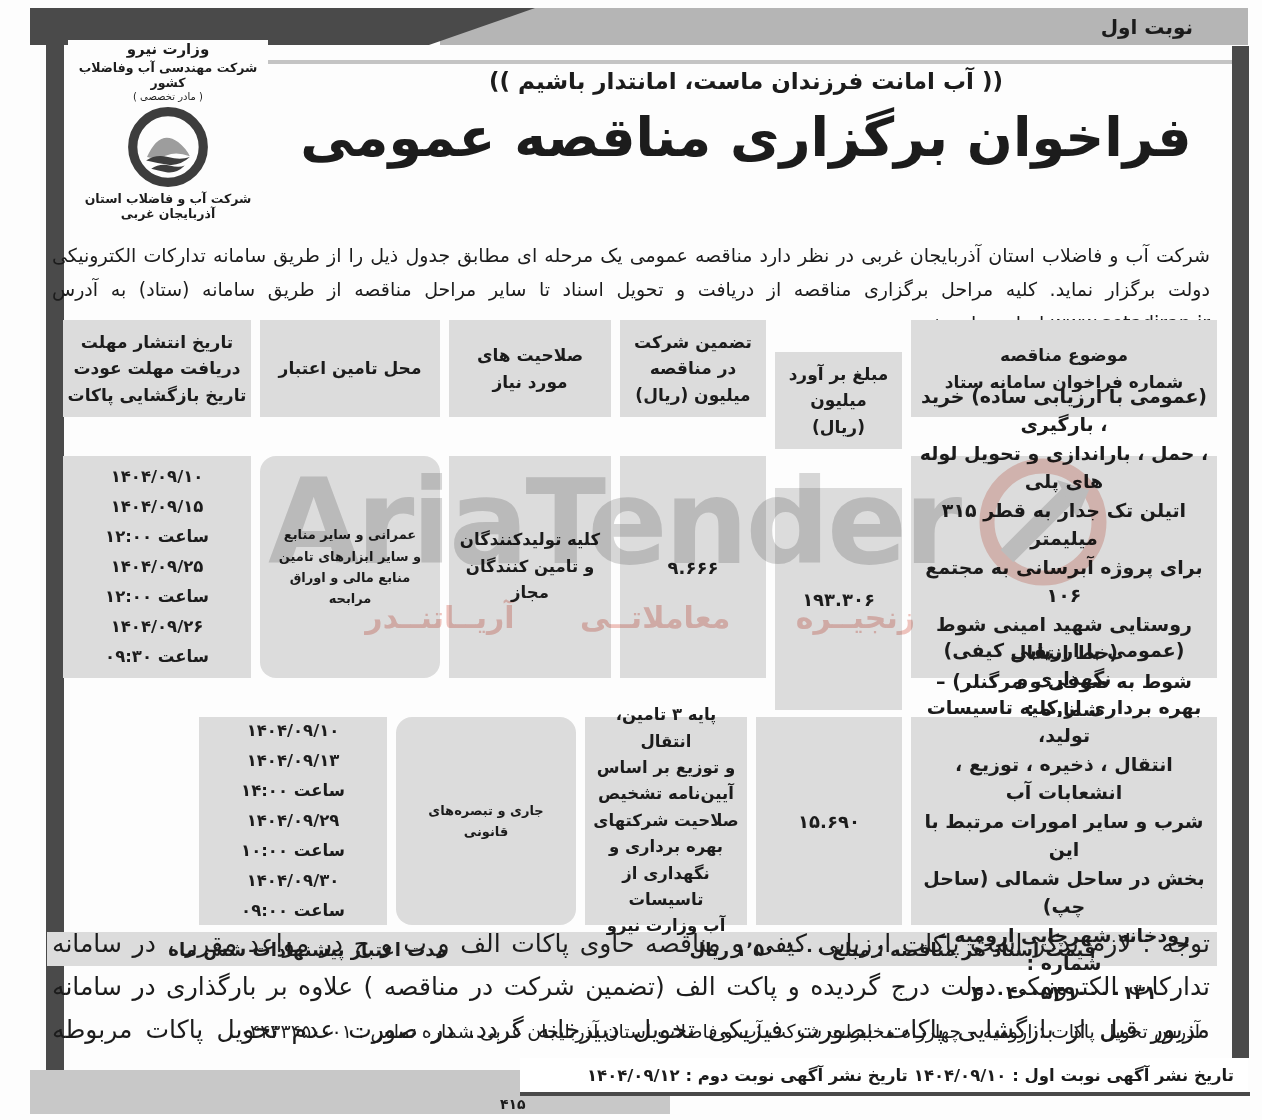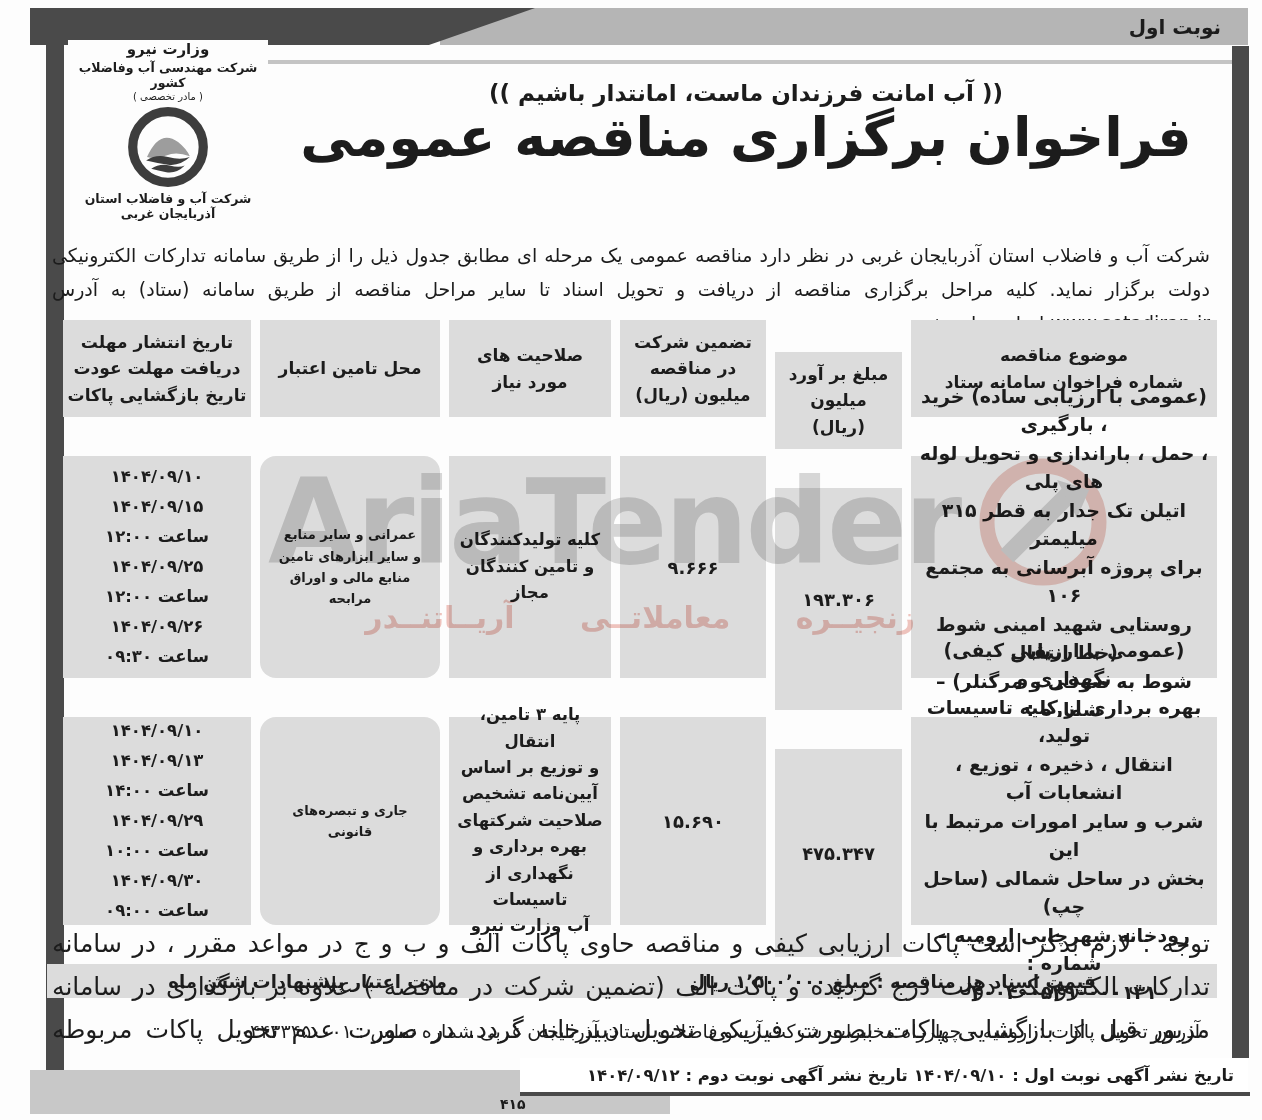--- a/index.html
+++ b/index.html
@@ -8,35 +8,35 @@
     background:#fdfdfd;color:#1c1c1c;
     font-family:"DejaVu Sans","Liberation Sans",sans-serif;
     direction:rtl;
   }
   .abs{position:absolute;}
 
   
   .top-dark-band{left:30px;top:8px;width:505px;height:37px;background:#4a4a4a;
     clip-path:polygon(0 0,100% 0,79% 100%,0 100%);z-index:1;}
   .issue-strip{left:440px;top:8px;width:808px;height:37px;background:#b5b5b5;z-index:0;
-    display:flex;align-items:center;padding-right:27px;box-sizing:border-box;
+    display:flex;align-items:center;padding-right:55px;box-sizing:border-box;
     font-size:20px;font-weight:bold;}
   .left-border{left:46px;top:28px;width:18px;height:1044px;background:#4a4a4a;z-index:1;}
   .right-border{left:1232px;top:46px;width:17px;height:1012px;background:#4a4a4a;z-index:1;}
   .inner-top-line{left:80px;top:60px;width:1152px;height:4px;background:#c4c4c4;z-index:1;}
 
   
   .logo-block{left:68px;top:40px;width:200px;text-align:center;z-index:2;background:#fdfdfd;}
   .logo-line1{font-size:15px;font-weight:bold;}
   .logo-line2{font-size:12.5px;font-weight:bold;margin-top:2px;}
   .logo-line3{font-size:10px;margin-top:1px;}
   .logo-svg{width:84px;height:84px;margin:3px auto 2px;display:block;}
   .logo-caption{font-size:12.5px;font-weight:bold;}
 
-  .slogan{left:285px;right:55px;top:68px;text-align:center;font-size:23px;font-weight:bold;z-index:2;margin-top:12px;}
+  .slogan{left:285px;right:55px;top:68px;text-align:center;font-size:23px;font-weight:bold;z-index:2;}
   .page-title{left:285px;right:55px;top:106px;text-align:center;font-size:54px;font-weight:bold;
     letter-spacing:-1px;z-index:2;}
 
   .intro{left:52px;right:52px;top:238px;font-size:19px;line-height:1.8;text-align:justify;z-index:2;}
 
   
   .tender-table{left:47px;top:320px;width:1170px;z-index:2;}
   .trow{display:flex;gap:9px;margin-bottom:7px;}
   .cell{background:#dcdcdc;display:flex;align-items:center;justify-content:center;
     text-align:center;font-weight:bold;white-space:pre-line;box-sizing:border-box;padding:4px;}
@@ -161,21 +161,20 @@
 ساعت ۰۹:۳۰</div>
     </div>
     <div class="trow r2">
       <div class="cell col-subject subject">(عمومی با ارزیابی کیفی) نگهداری و
 بهره برداری از کلیه تاسیسات تولید،
 انتقال ، ذخیره ، توزیع ، انشعابات آب
 شرب و سایر امورات مرتبط با این
 بخش در ساحل شمالی (ساحل چپ)
 رودخانه شهرچایی ارومیه – شماره :
 ۲۰۰۴۰۰۵۳۹۰۰۰۰۱۳۱</div>
-      <div class="cell col-estimate num">۴۷۵.۳۴۷</div>
       <div class="cell col-guarantee num">۱۵.۶۹۰</div>
       <div class="cell col-qual qual">پایه ۳ تامین، انتقال
 و توزیع بر اساس
 آیین‌نامه تشخیص
 صلاحیت شرکتهای
 بهره برداری و
 نگهداری از تاسیسات
 آب وزارت نیرو</div>
       <div class="cell col-funding funding">جاری و تبصره‌های
 قانونی</div>

